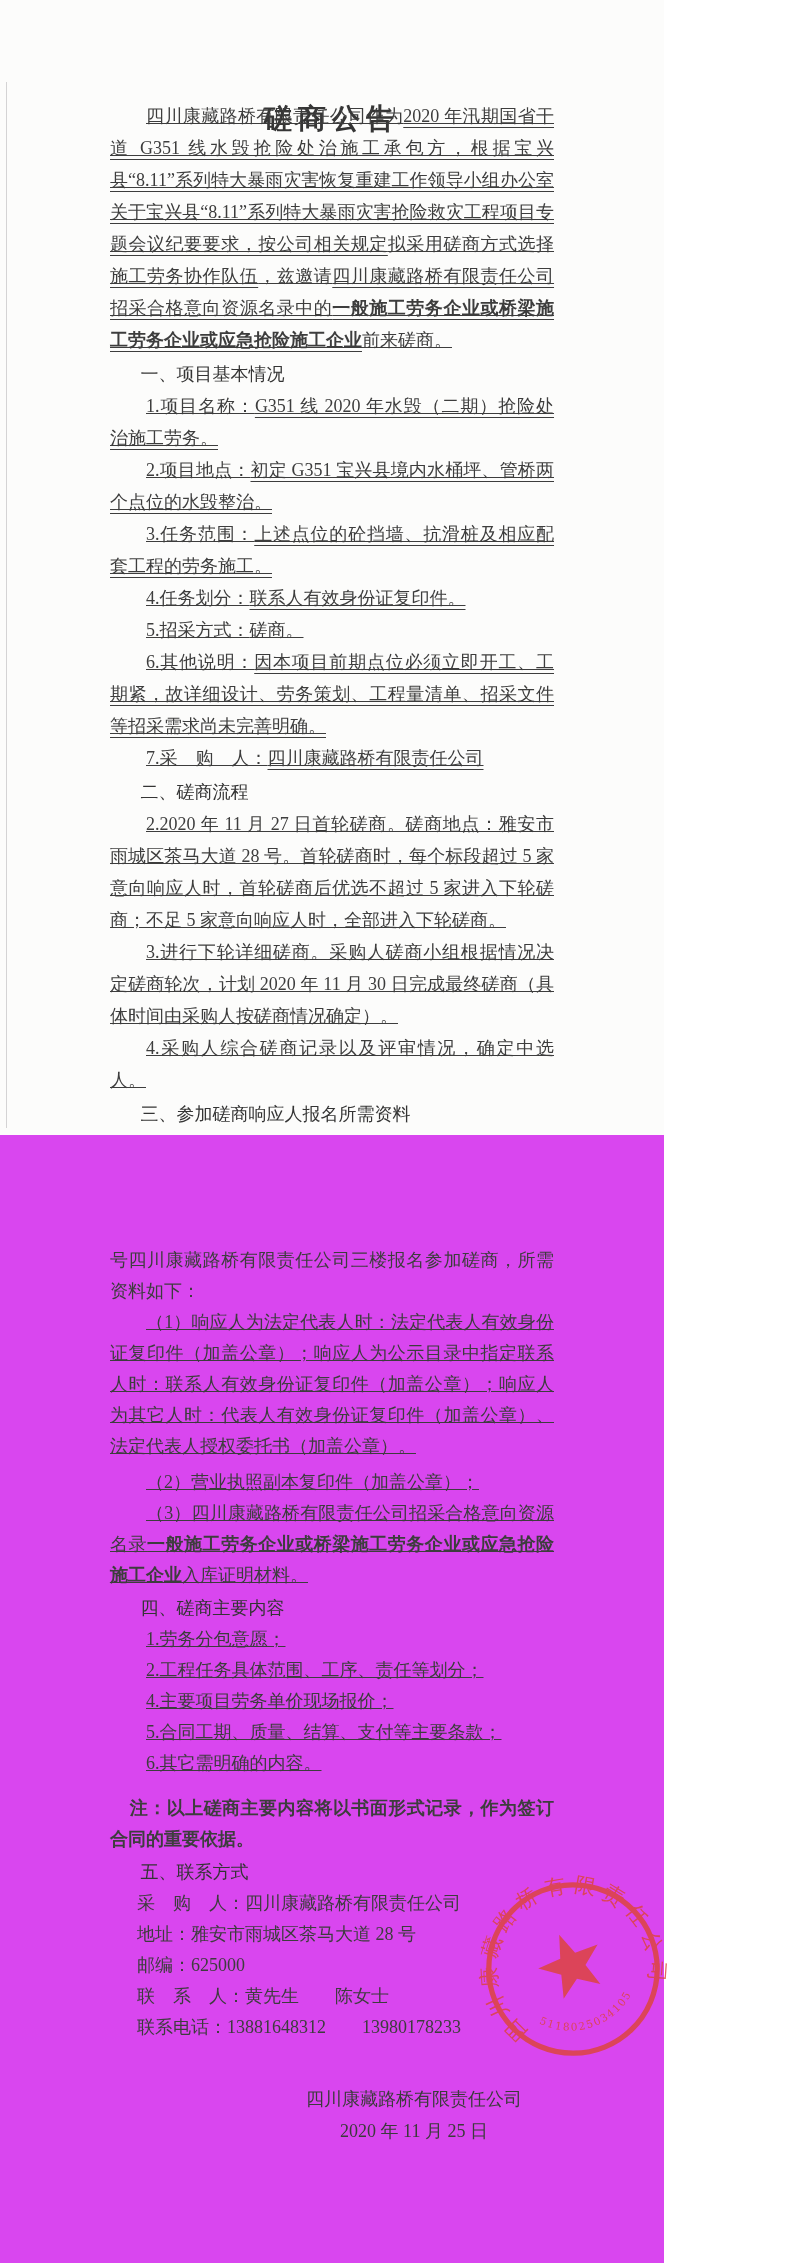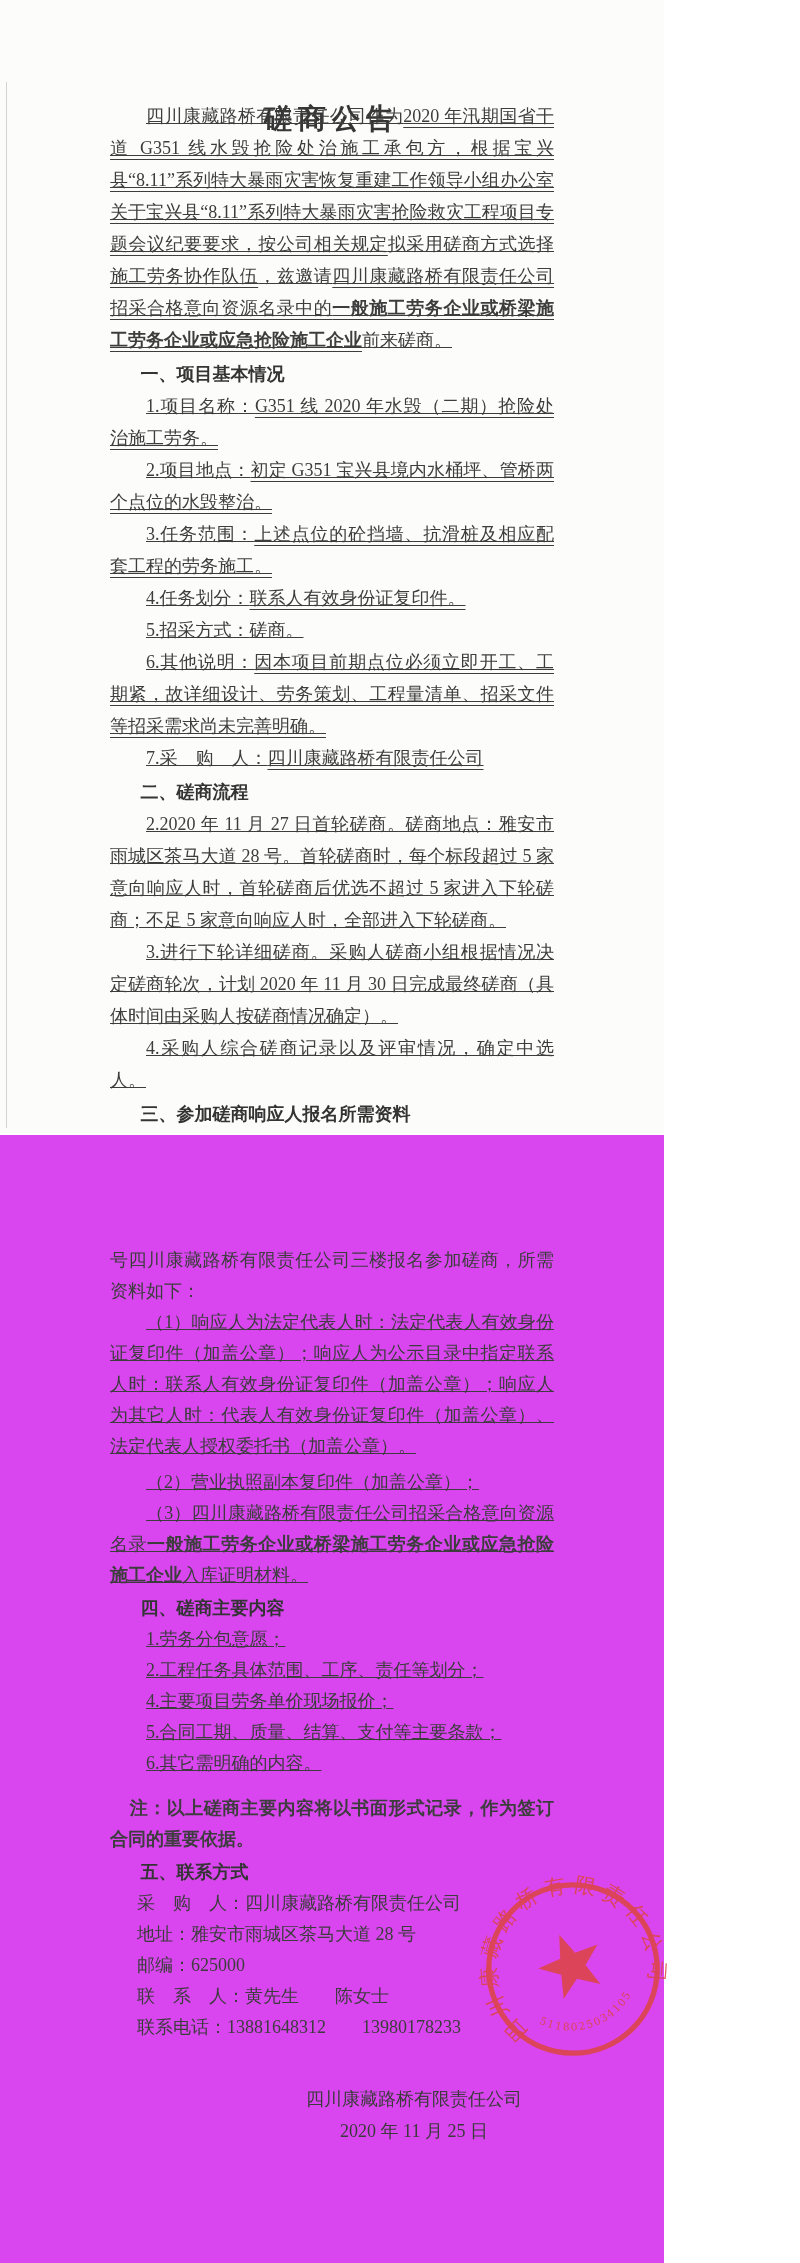--- a/index.html
+++ b/index.html
@@ -7,21 +7,21 @@
   .doc{width:800px;height:2263px;position:relative;overflow:hidden;}
   .page{position:relative;width:664px;box-sizing:border-box;}
   .page1{height:1135px;background:#fcfcfb;padding:0 110px;}
   .page2{height:1128px;background:#d946ef;padding:110px 110px 0 110px;}
   .scan-line{position:absolute;left:6px;top:82px;width:1px;height:1046px;background:#b2b0b4;opacity:.55;}
   h1.title{margin:0;padding:100px 0 0 0;height:78px;box-sizing:border-box;
     font-size:28px;font-weight:bold;text-align:center;letter-spacing:6px;color:#353535;}
   .para{margin:0;font-size:18px;line-height:32px;text-align:justify;}
   .page2 .para{line-height:31px;}
   .indent{text-indent:2em;text-decoration:underline;}
-  .heading{margin:2px 0 0 0;font-size:18px;line-height:32px;font-weight:bold;text-indent:1.7em;color:#343434;}
+  .heading{margin:2px 0 0 0;font-size:18px;line-height:32px;font-weight:normal;text-indent:1.7em;color:#343434;}
   .page2 .heading{line-height:31px;}
   .u{text-decoration:underline;text-underline-offset:5px;text-decoration-thickness:1px;}
   .b{font-weight:bold;}
   .note{margin-top:14px;text-indent:1.1em;font-weight:bold;}
   .contact{line-height:33px;text-indent:1.5em;}
   .gap-before{margin-top:5px;}
   .signature{margin:40px 32px 0 auto;width:fit-content;text-align:center;position:relative;z-index:1;}
   .signature p{margin:0;font-size:18px;line-height:32px;color:#3b3b3b;}
   .stamp{position:absolute;left:473px;top:734px;width:200px;height:200px;
     transform:rotate(-22deg);opacity:.8;z-index:2;pointer-events:none;}

